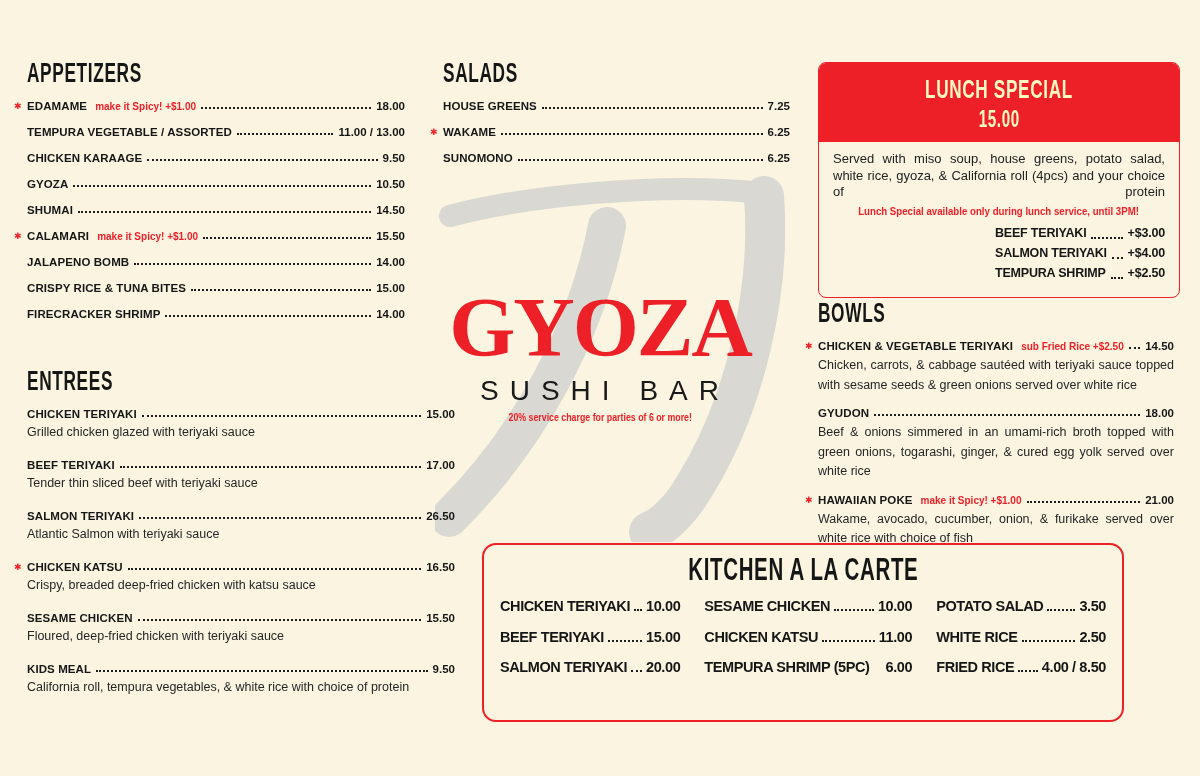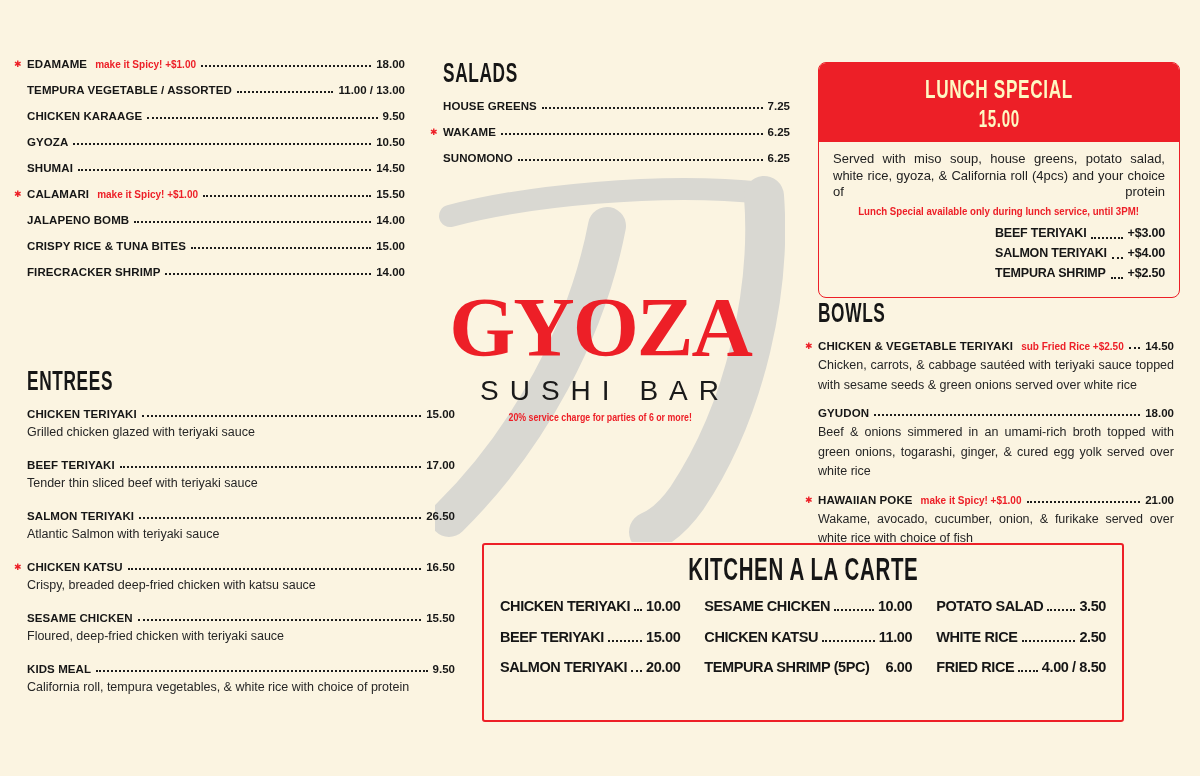--- a/index.html
+++ b/index.html
@@ -55,21 +55,21 @@
   .lunch-desc{font-size:13px;line-height:16.5px;color:#222;text-align:justify;text-align-last:justify}
   .lunch-note{color:var(--red);font-weight:bold;font-size:11px;text-align:center;margin-top:4px}
   .lunch-note .cond{display:inline-block;transform:scaleX(.88);transform-origin:center}
   .lunch-grid{display:grid;grid-template-columns:150px 1fr;column-gap:12px;margin-top:8px}
   .lunch-grid .mi{margin-bottom:3px}
   .lunch-grid .mi-name,.lunch-grid .mi-price{font-size:12.5px;letter-spacing:-.2px;line-height:17px}
   .lunch-grid .ln{font-weight:bold;font-size:12.5px;letter-spacing:-.2px;line-height:17px;margin-bottom:3px}
 
   
   .kitchen{position:absolute;left:482px;top:543px;width:642px;height:179px;
-           border:2.5px solid var(--red);border-radius:3px;background:var(--cream)}
+           border:2.5px solid var(--red);border-radius:14px;background:var(--cream)}
   .kitchen-title{text-align:center;font-weight:bold;font-size:31px;line-height:34px;margin-top:8px;white-space:nowrap}
   .kitchen-grid{display:grid;grid-template-columns:1fr 1fr 1fr;column-gap:24px;padding:0 16px;margin-top:11px}
   .kitchen-grid .mi{margin-bottom:14.5px}
   .kitchen-grid .mi-name,.kitchen-grid .mi-price{font-size:14.5px;letter-spacing:-.4px}
   .kitchen-grid .leader{margin:0 4px 3px}
 
   
   .brush{position:absolute;left:435px;top:170px;width:350px;height:372px}
   .logo{position:absolute;left:410px;top:288px;width:380px;text-align:center}
   .logo-name{font-family:"Liberation Serif",serif;font-weight:bold;font-size:85px;line-height:78px;
@@ -89,20 +89,21 @@
   </g>
 </svg>
 
 <div class="logo">
   <div class="logo-name">GYOZA</div>
   <div class="logo-sub">SUSHI BAR</div>
   <div class="logo-note"><span class="cond">20% service charge for parties of 6 or more!</span></div>
 </div>
 
 <div class="sec appetizers">
+  <div class="sec-title"><span class="cond">APPETIZERS</span></div>
   <div class="app-list">
       <div class="mi">
     <div class="mi-line">
       <span class="spicy">✱</span>
       <span class="mi-name">EDAMAME</span>
       <span class="mi-tag">make it Spicy! +$1.00</span>
       <span class="leader"></span>
       <span class="mi-price">18.00</span>
     </div>
 

